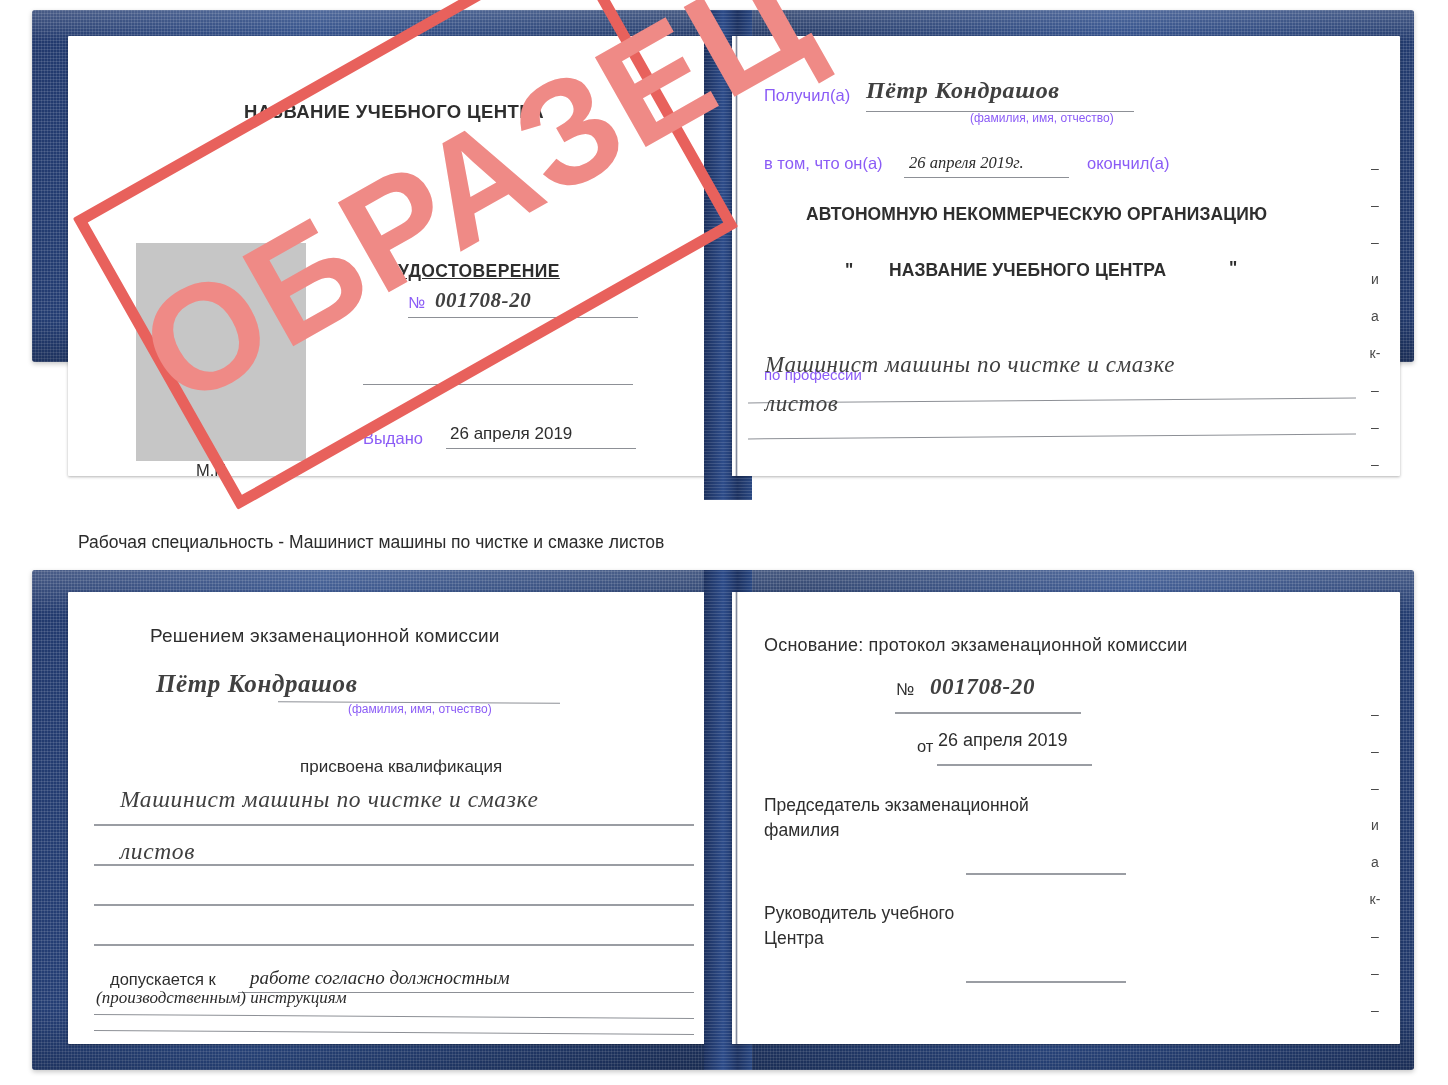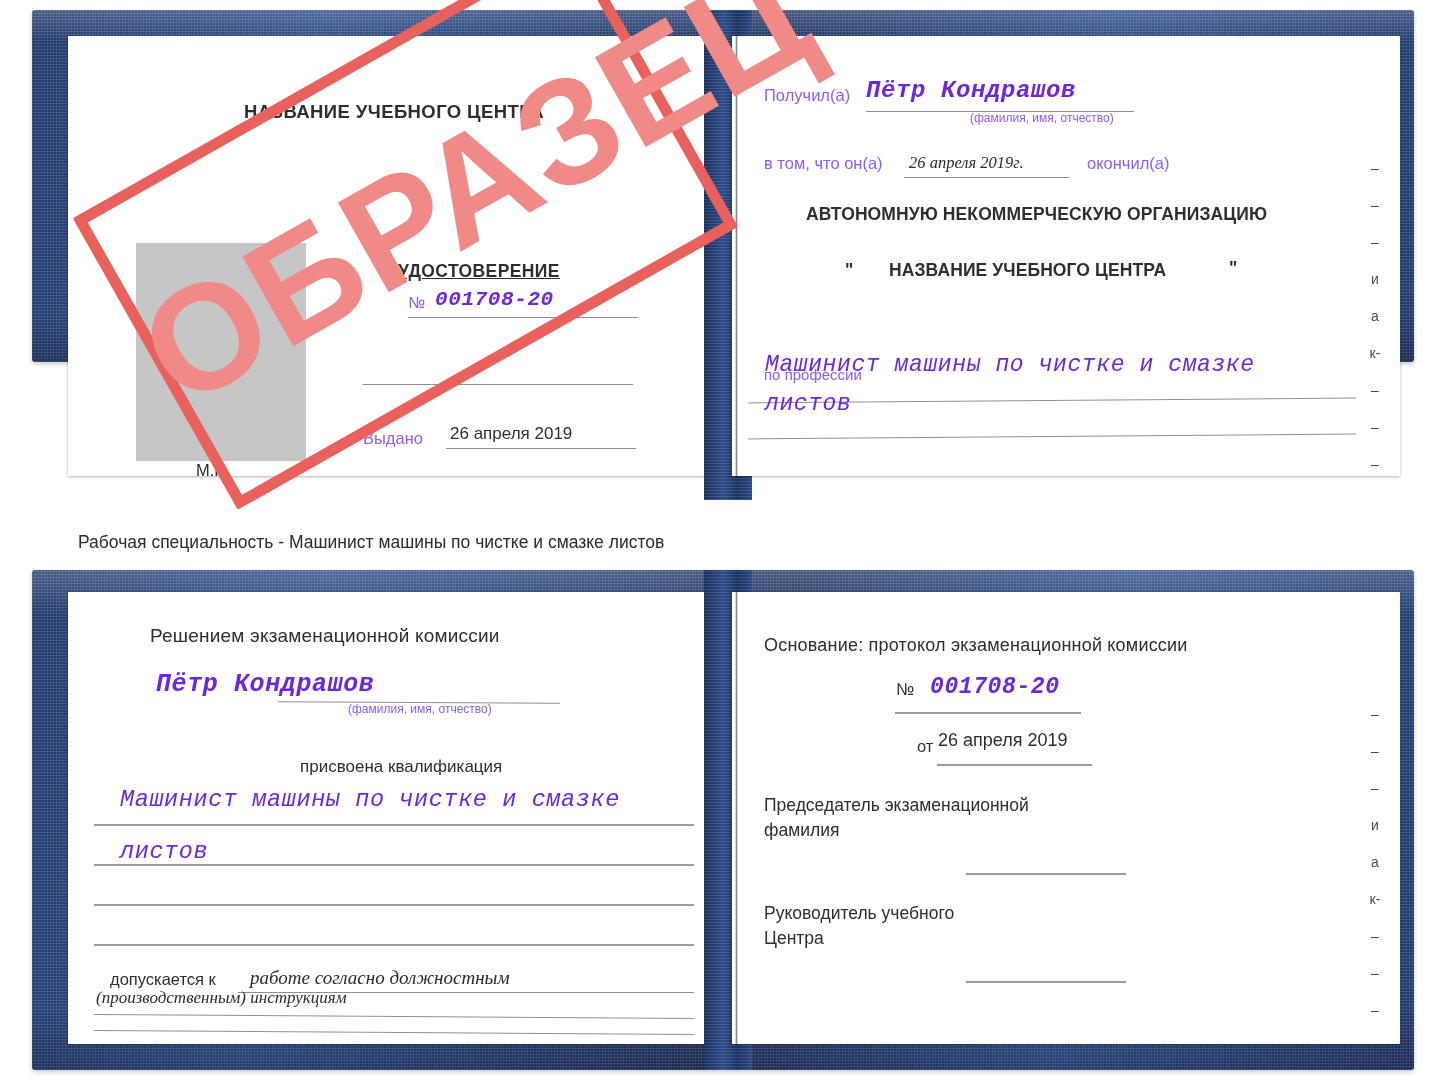--- a/index.html
+++ b/index.html
@@ -39,21 +39,21 @@
   .spine-band{
     position:absolute;
     background:
       repeating-linear-gradient(0deg, rgba(255,255,255,.13) 0px, rgba(255,255,255,.13) 1px, rgba(0,0,0,0) 1px, rgba(0,0,0,0) 3px),
       linear-gradient(90deg,#1b2f5c,#2d4c8a 40%,#1c3160 70%,#2a4882);
   }
 
   
   .ptxt{position:absolute;color:#8b5cf6;white-space:nowrap;}
   .ptxt.dark{color:#2e2e2e;}
-  .hw{color:#6d28d9;font-family:Liberation Mono, monospace;font-style:italic;letter-spacing:.6px;text-align:center;}
+  .hw{color:#404040;font-family:Liberation Serif, serif;font-style:italic;letter-spacing:.6px;text-align:center;}
   .ital{font-family:"Liberation Serif","DejaVu Serif",serif;font-style:italic;color:#2b2b2b;text-align:right;}
   .rule{position:absolute;height:1px;background:#8d9096;}
   .rule.thick{height:2px;background:#9a9da3;}
   .photo-box{position:absolute;background:#c6c6c6;}
 
   
   .stamp{
     position:absolute;
     transform:rotate(-29.5deg);
     transform-origin:center center;

